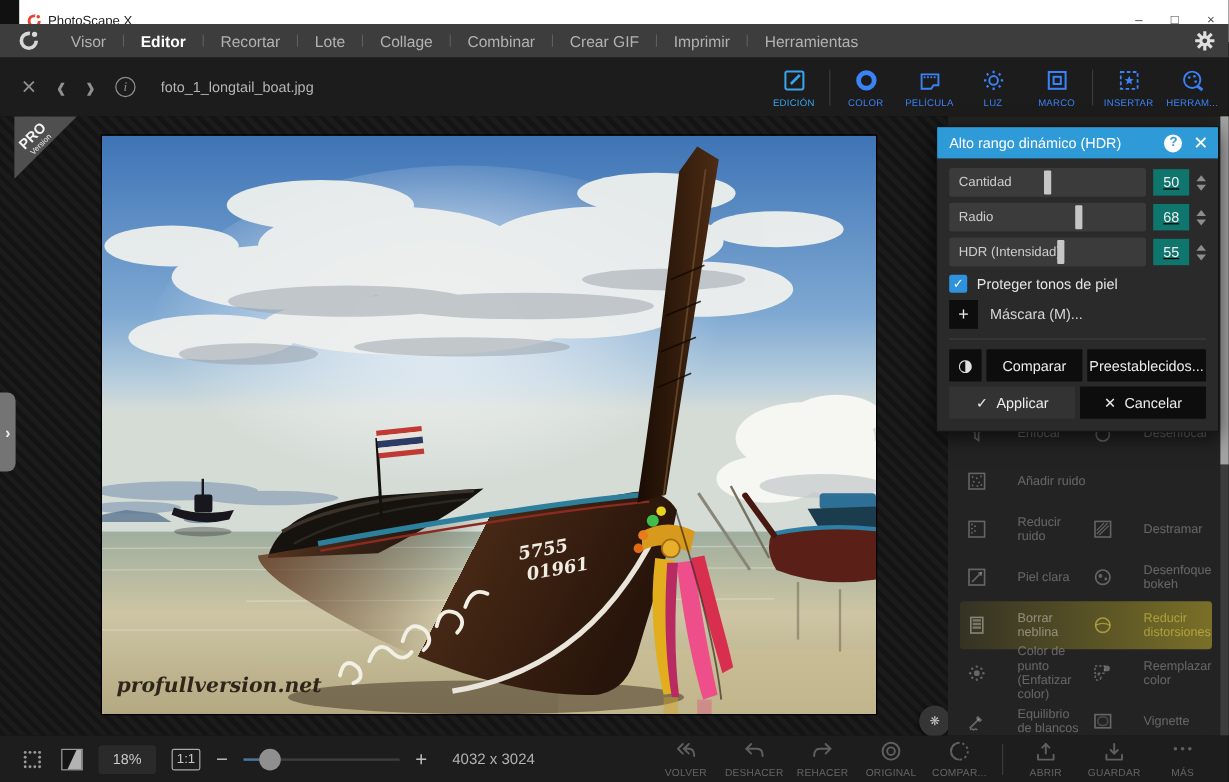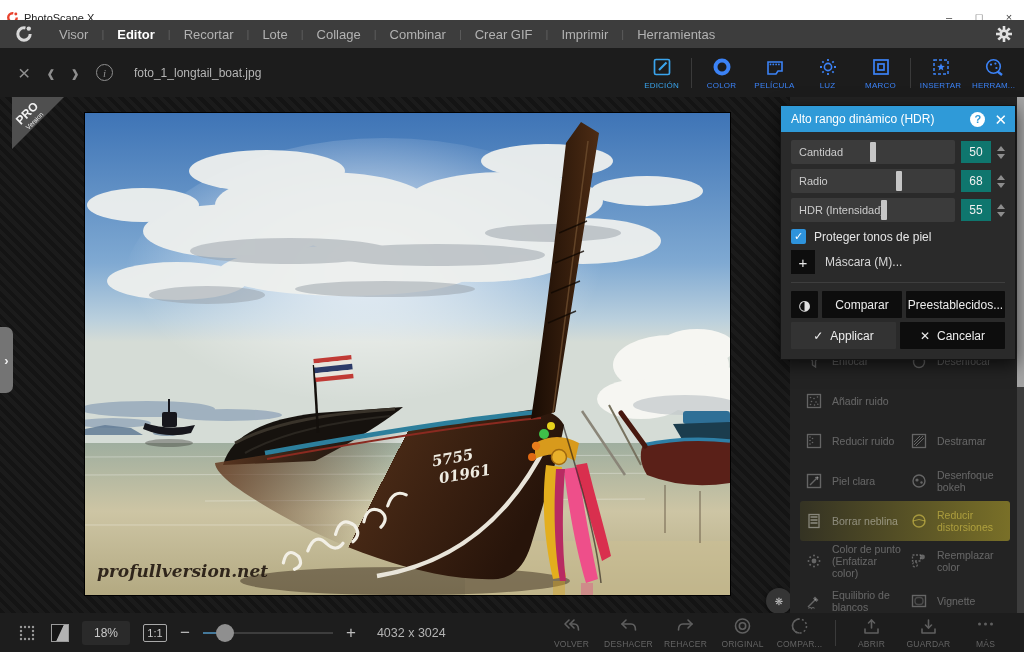--- a/index.html
+++ b/index.html
@@ -1,21 +1,21 @@
 <!DOCTYPE html>
 <html><head>
 <meta charset="utf-8">
 <style>
   * { margin:0; padding:0; box-sizing:border-box; }
   html,body { width:1024px; height:652px; overflow:hidden; background:#111;
               font-family:"Liberation Sans", sans-serif; }
   .app { position:relative; width:1024px; height:652px; }
 
   
-  .titlebar { position:absolute; top:0; left:0; right:0; height:35px; background:#ffffff;
+  .titlebar { position:absolute; top:0; left:16px; right:0; height:35px; background:#ffffff;
               display:flex; align-items:center; padding-left:6px; }
   .tb-logo { width:13px; height:13px; margin-right:5px; }
   .tb-title { font-size:11px; color:#222; }
   .win-controls { margin-left:auto; display:flex; height:100%; }
   .win-btn { width:30px; height:100%; display:flex; align-items:center; justify-content:center;
              color:#444; font-size:11px; line-height:1; }
 
   
   .menubar { position:absolute; top:20px; left:0; right:0; height:28px; background:#3d3d3d;
              display:flex; align-items:center; padding:0 10px; }
@@ -64,42 +64,42 @@
   .float-btn { position:absolute; left:766px; top:491px; width:26px; height:26px; border-radius:50%;
                background:#353535; box-shadow:0 1px 4px rgba(0,0,0,.6); display:flex;
                align-items:center; justify-content:center; color:#c4c4c4; font-size:10px; }
 
   
   .panel { position:absolute; right:0; top:0; width:234px; height:516px; background:#232323; }
   .panel-items { position:absolute; left:10px; right:14px; top:244px; }
   .p-row { display:flex; height:40px; }
   .p-row.hl { background:linear-gradient(90deg, rgba(140,130,35,.16), rgba(215,195,45,.48));
               border-radius:3px; }
-  .p-cell { flex:1 1 50%; display:flex; align-items:center; gap:8px; color:rgba(255,255,255,.30);
+  .p-cell { flex:1 1 50%; display:flex; align-items:center; gap:24px; color:rgba(255,255,255,.30);
             padding-left:4px; }
   .p-row.hl .p-cell.r { color:rgba(228,208,80,.55); }
   .p-row.hl .p-cell.l { color:rgba(255,255,255,.40); }
   .p-cell svg { width:20px; height:20px; flex:0 0 auto; }
   .p-cell .plbl { font-size:10.5px; line-height:1.15; }
 
   .scrollbar { position:absolute; right:0; top:0; width:7px; height:516px; background:#3c3c3c; }
   .scroll-thumb { position:absolute; top:0; left:0; width:7px; height:290px; background:#a3a3a3; }
 
   
   .dialog { position:absolute; top:8px; right:8px; width:236px; background:#2a2a2a;
             border:1px solid #141414; box-shadow:0 5px 16px rgba(0,0,0,.65); }
   .dlg-header { height:26px; background:#2f9ad8; display:flex; align-items:center; padding:0 8px 0 10px; }
   .dlg-title { color:#fff; font-size:12px; flex:1; }
   .dlg-help { width:15px; height:15px; border-radius:50%; background:#fff; color:#2f9ad8;
               font-size:11px; font-weight:bold; display:flex; align-items:center; justify-content:center;
               margin-right:9px; }
   .dlg-close { color:#fff; font-size:15px; line-height:1; }
   .dlg-body { padding:8px 10px 8px 10px; }
 
-  .slider-row { display:flex; align-items:center; gap:6px; margin-bottom:5px; }
+  .slider-row { display:flex; align-items:center; gap:6px; margin-bottom:5px;text-decoration:underline; }
   .slider-track { position:relative; flex:1; height:24px; background:#3b3b3b; border-radius:2px; }
   .slider-label { position:absolute; left:8px; top:0; line-height:24px; font-size:11px; color:#cccccc; }
   .slider-thumb { position:absolute; top:2px; width:6px; height:20px; background:#c6c6c6; border-radius:1px; }
   .val-box { width:30px; height:22px; background:#0f766e; color:#f0f0f0; font-size:12px;
              display:flex; align-items:center; justify-content:center; }
   .spin { display:flex; flex-direction:column; gap:3px; }
   .spin-up { width:0; height:0; border-left:4px solid transparent; border-right:4px solid transparent;
              border-bottom:5px solid #8d8d8d; }
   .spin-dn { width:0; height:0; border-left:4px solid transparent; border-right:4px solid transparent;
              border-top:5px solid #8d8d8d; }

